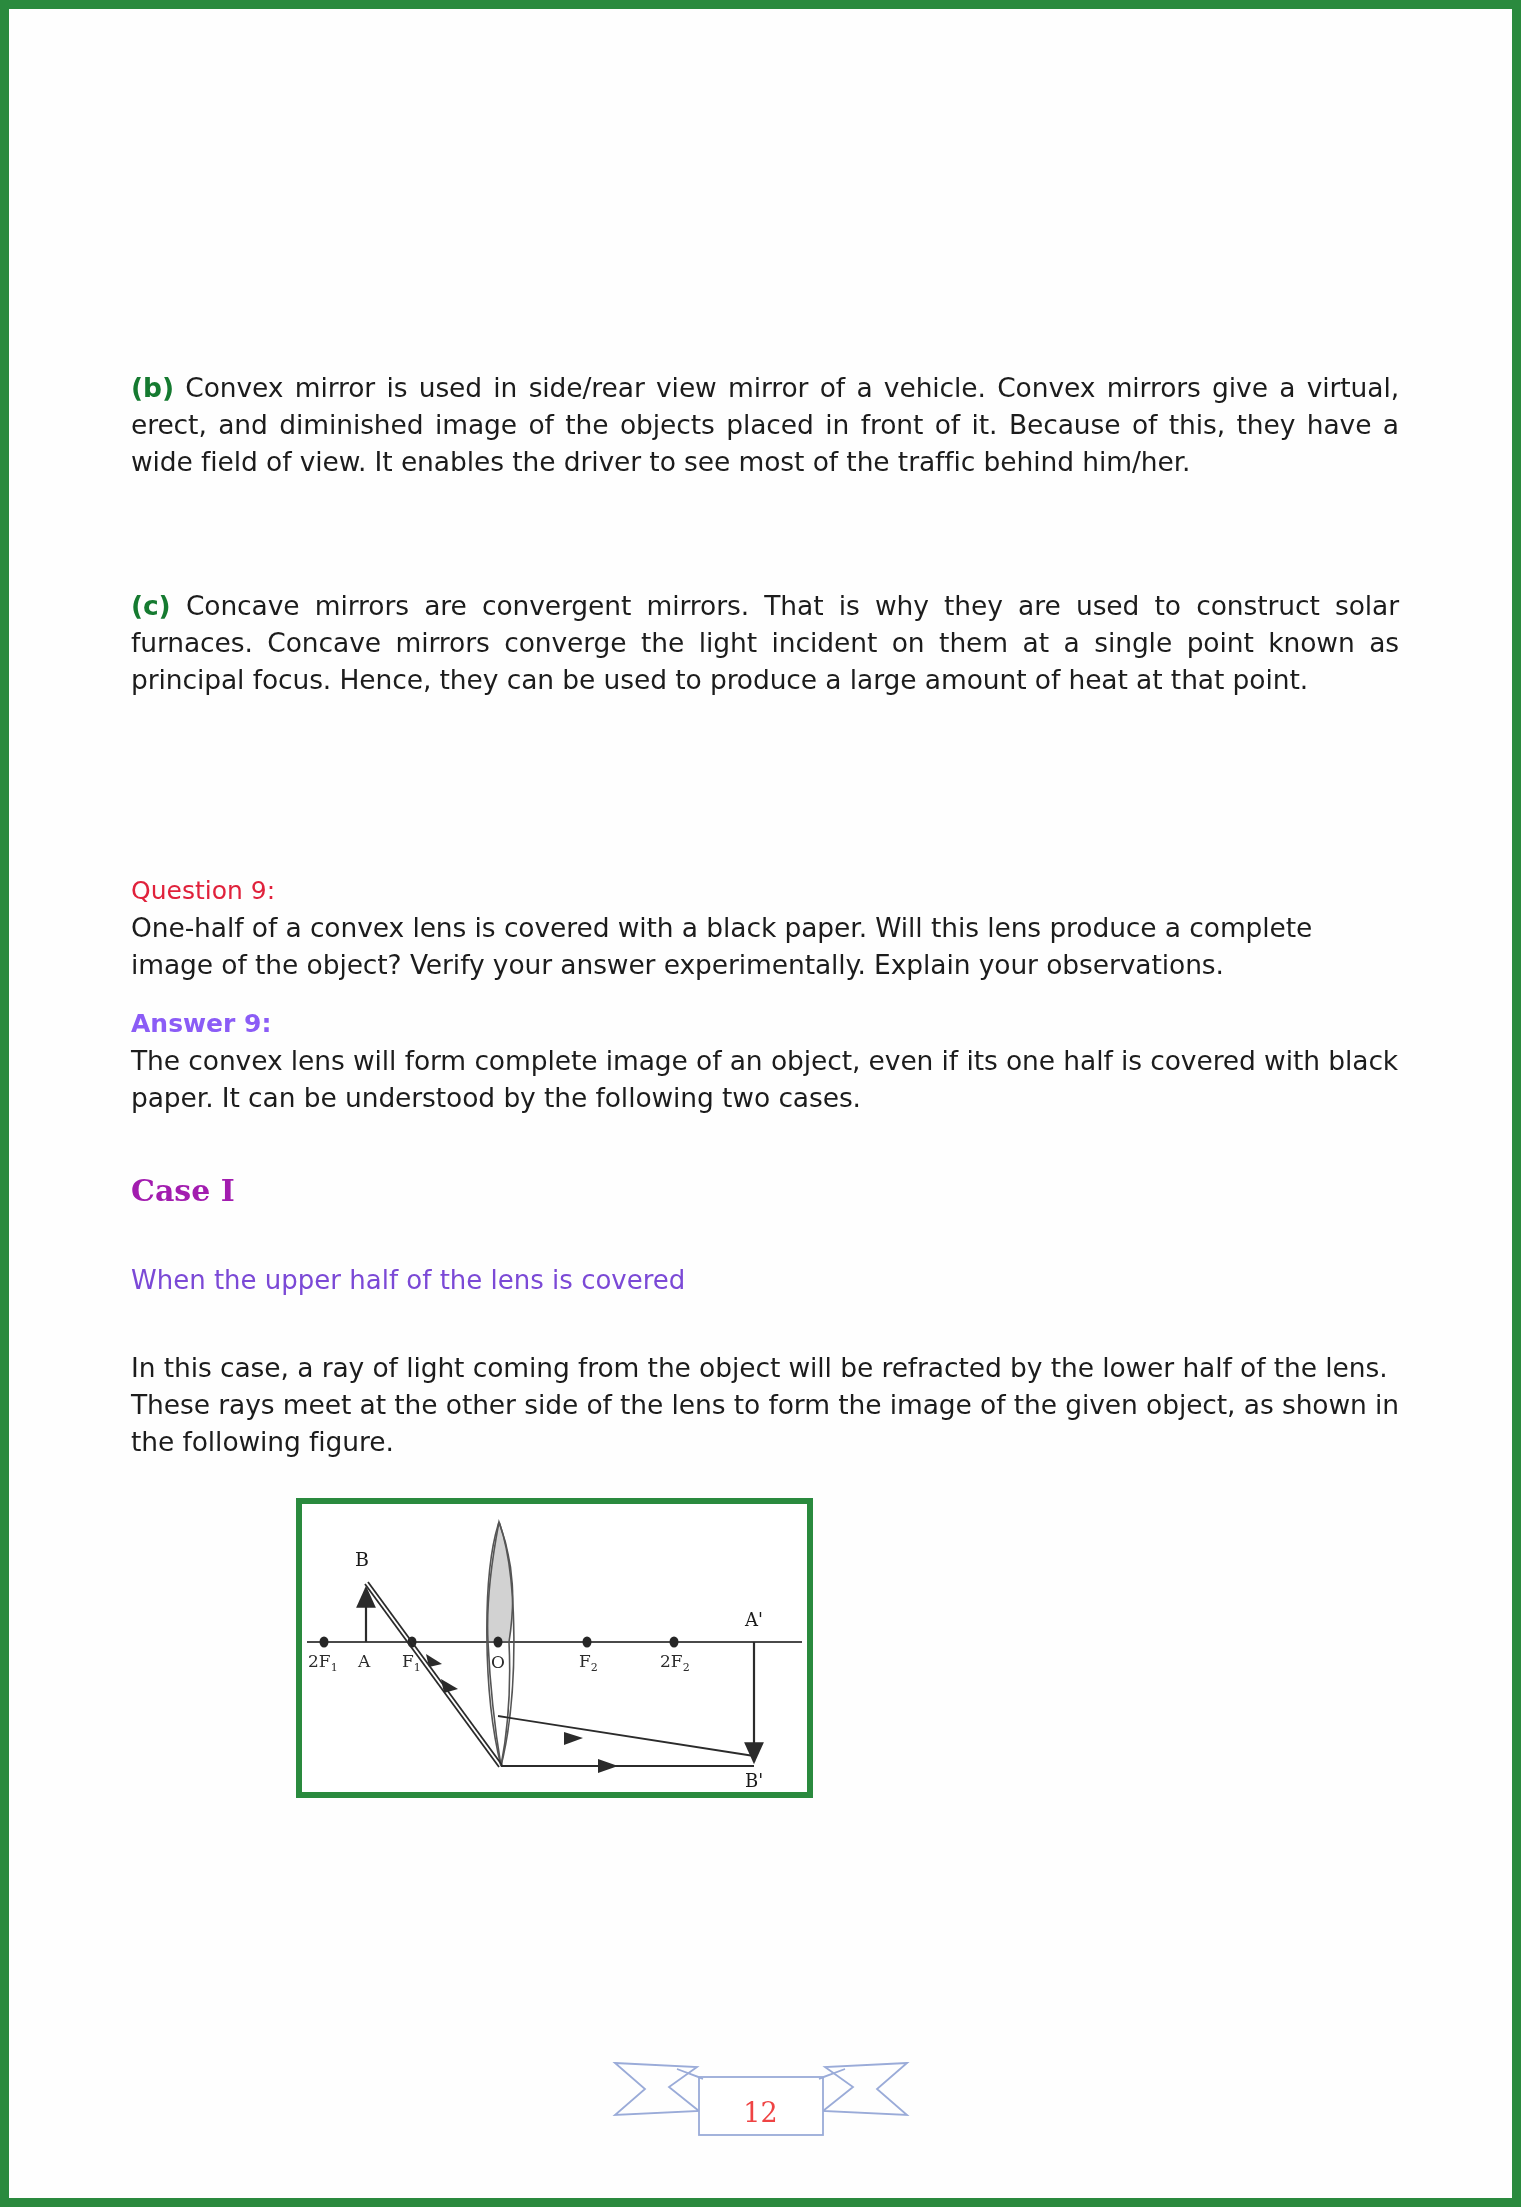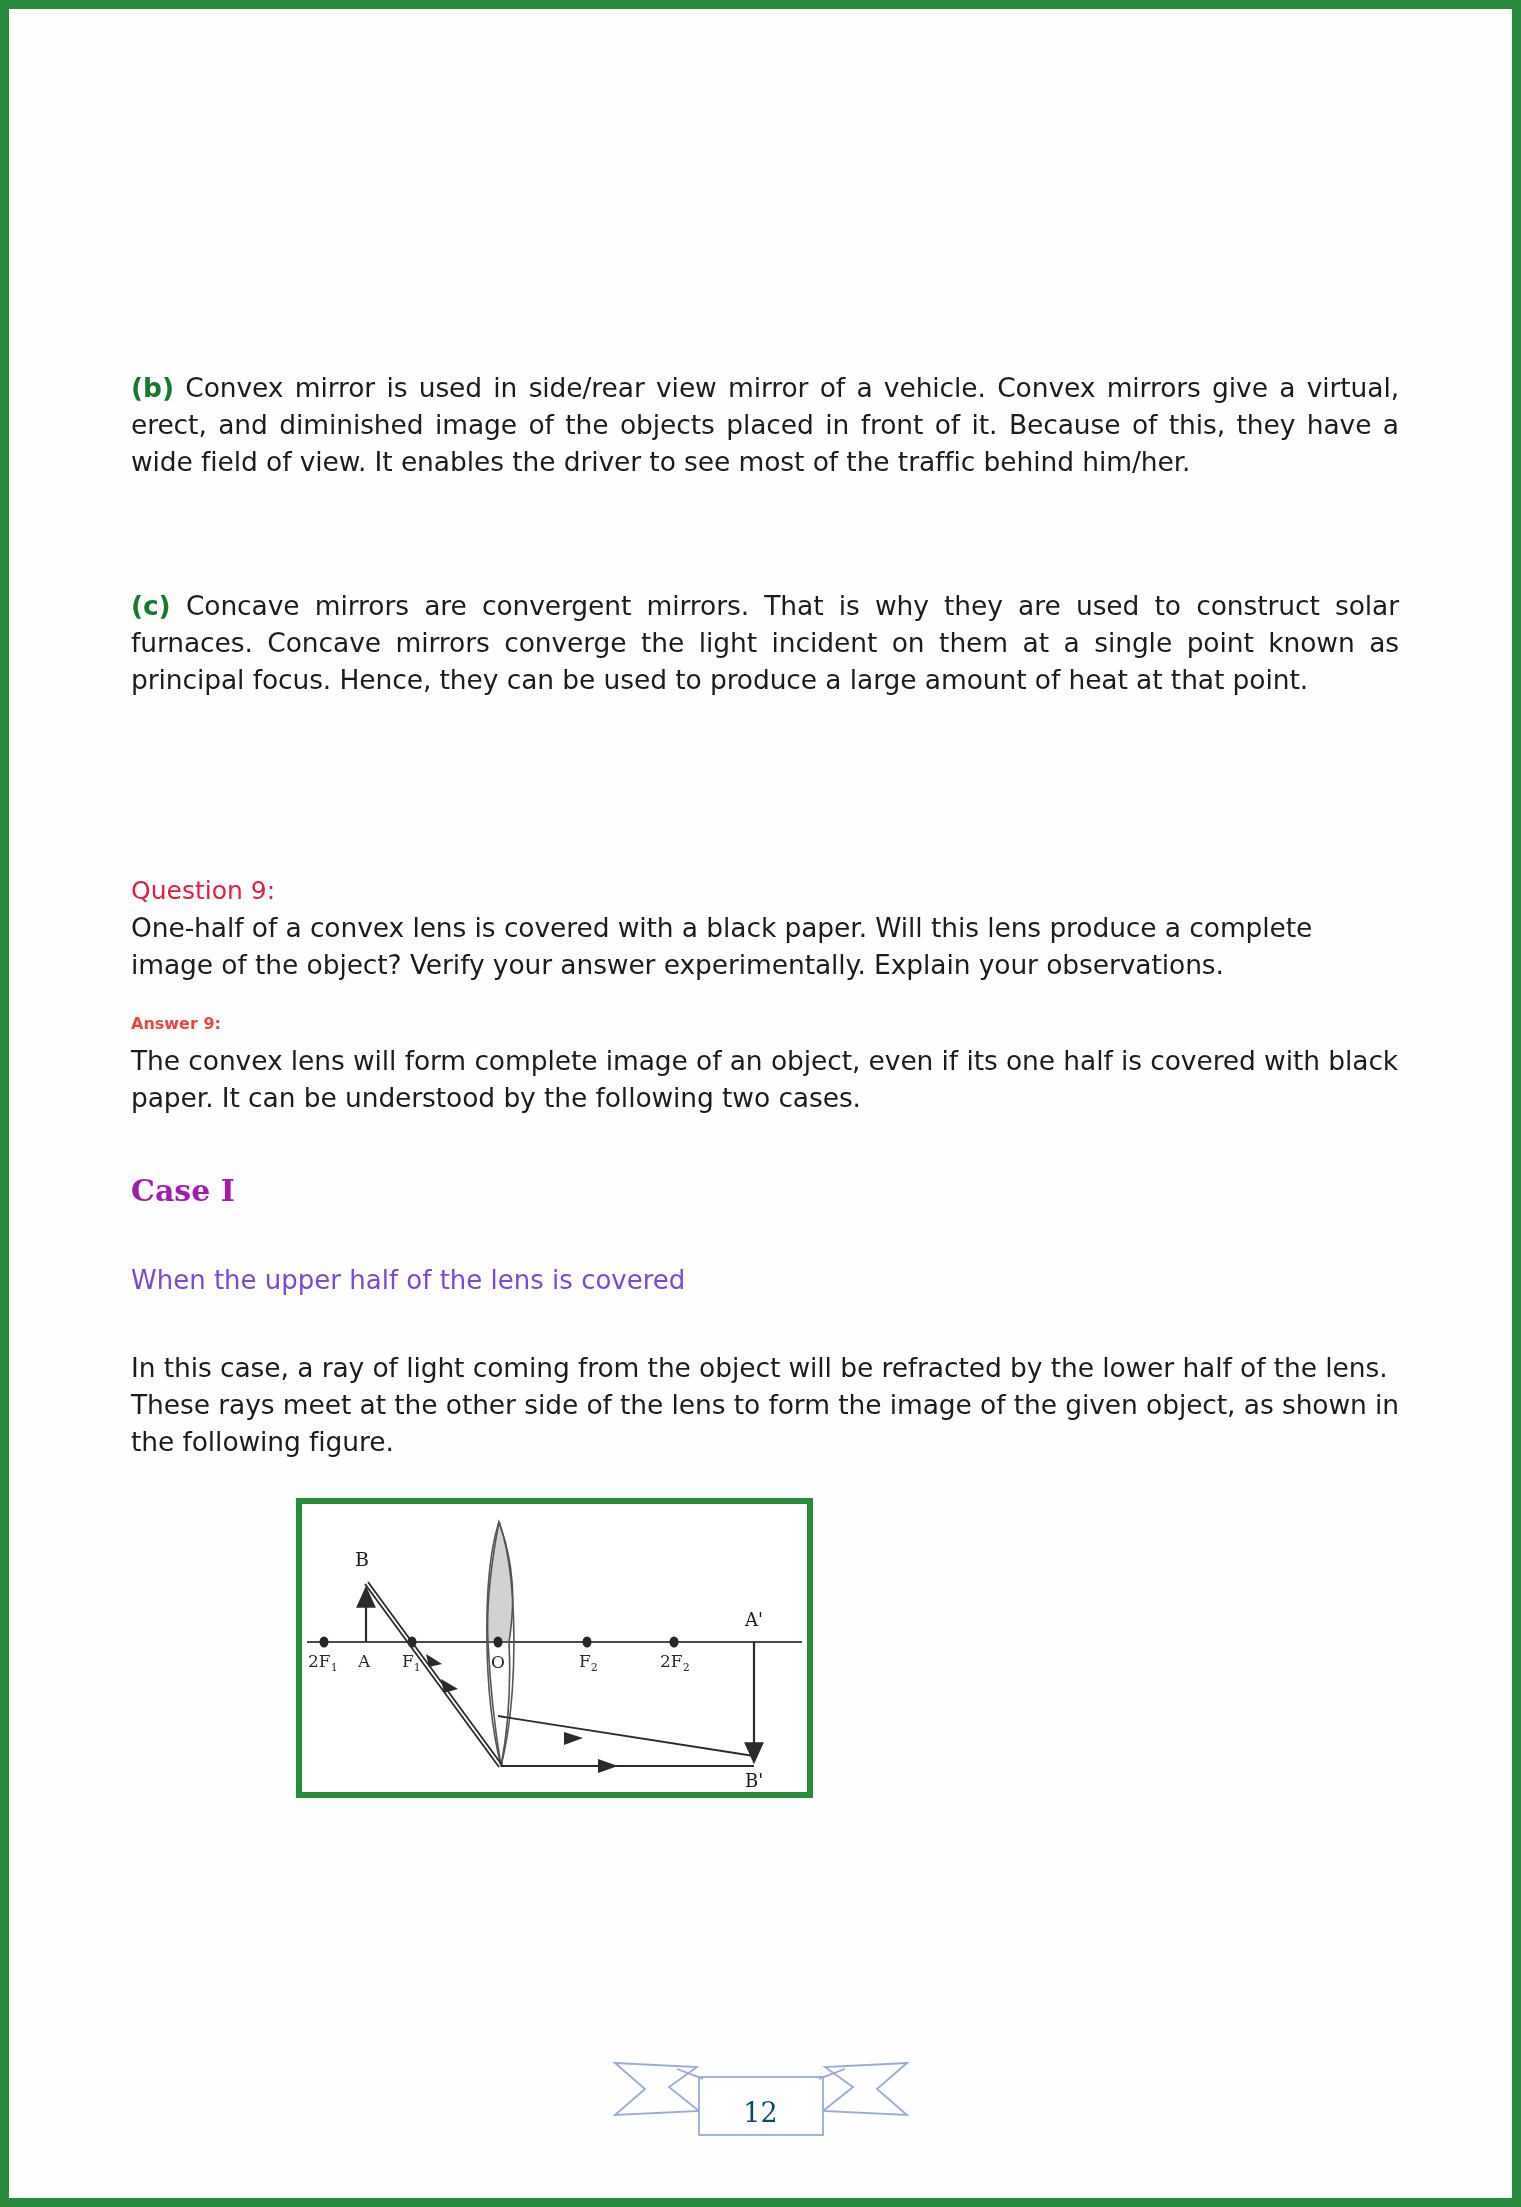--- a/index.html
+++ b/index.html
@@ -54,23 +54,23 @@
   #blk-caseBody { top: 1340px; }
 
   .h-question {
     font-size: 25px;
     font-weight: normal;
     color: #e0213b;
     margin: 0;
     line-height: 30px;
   }
   .h-answer {
-    font-size: 16px;
+    font-size: 25px;
     font-weight: bold;
-    color: #ef4444;
+    color: #8b5cf6;
     margin: 0;
     line-height: 30px;
   }
   .h-case {
     font-size: 30px;
     font-weight: bold;
     color: #a21caf;
     margin: 0;
     line-height: 34px;
     font-family: "DejaVu Serif", serif;
@@ -104,21 +104,21 @@
     display: flex;
     justify-content: center;
   }
   .ribbon { position: relative; width: 300px; height: 110px; }
   .pagenum {
     position: absolute;
     left: 0; right: 0;
     top: 58px;
     text-align: center;
     font-size: 27px;
-    color: #0c4a6e;
+    color: #ef4444;
     font-family: "DejaVu Serif", serif;
   }
 </style>
 </head>
 <body>
 
 <div class="page">
 
   <div class="content">
 

